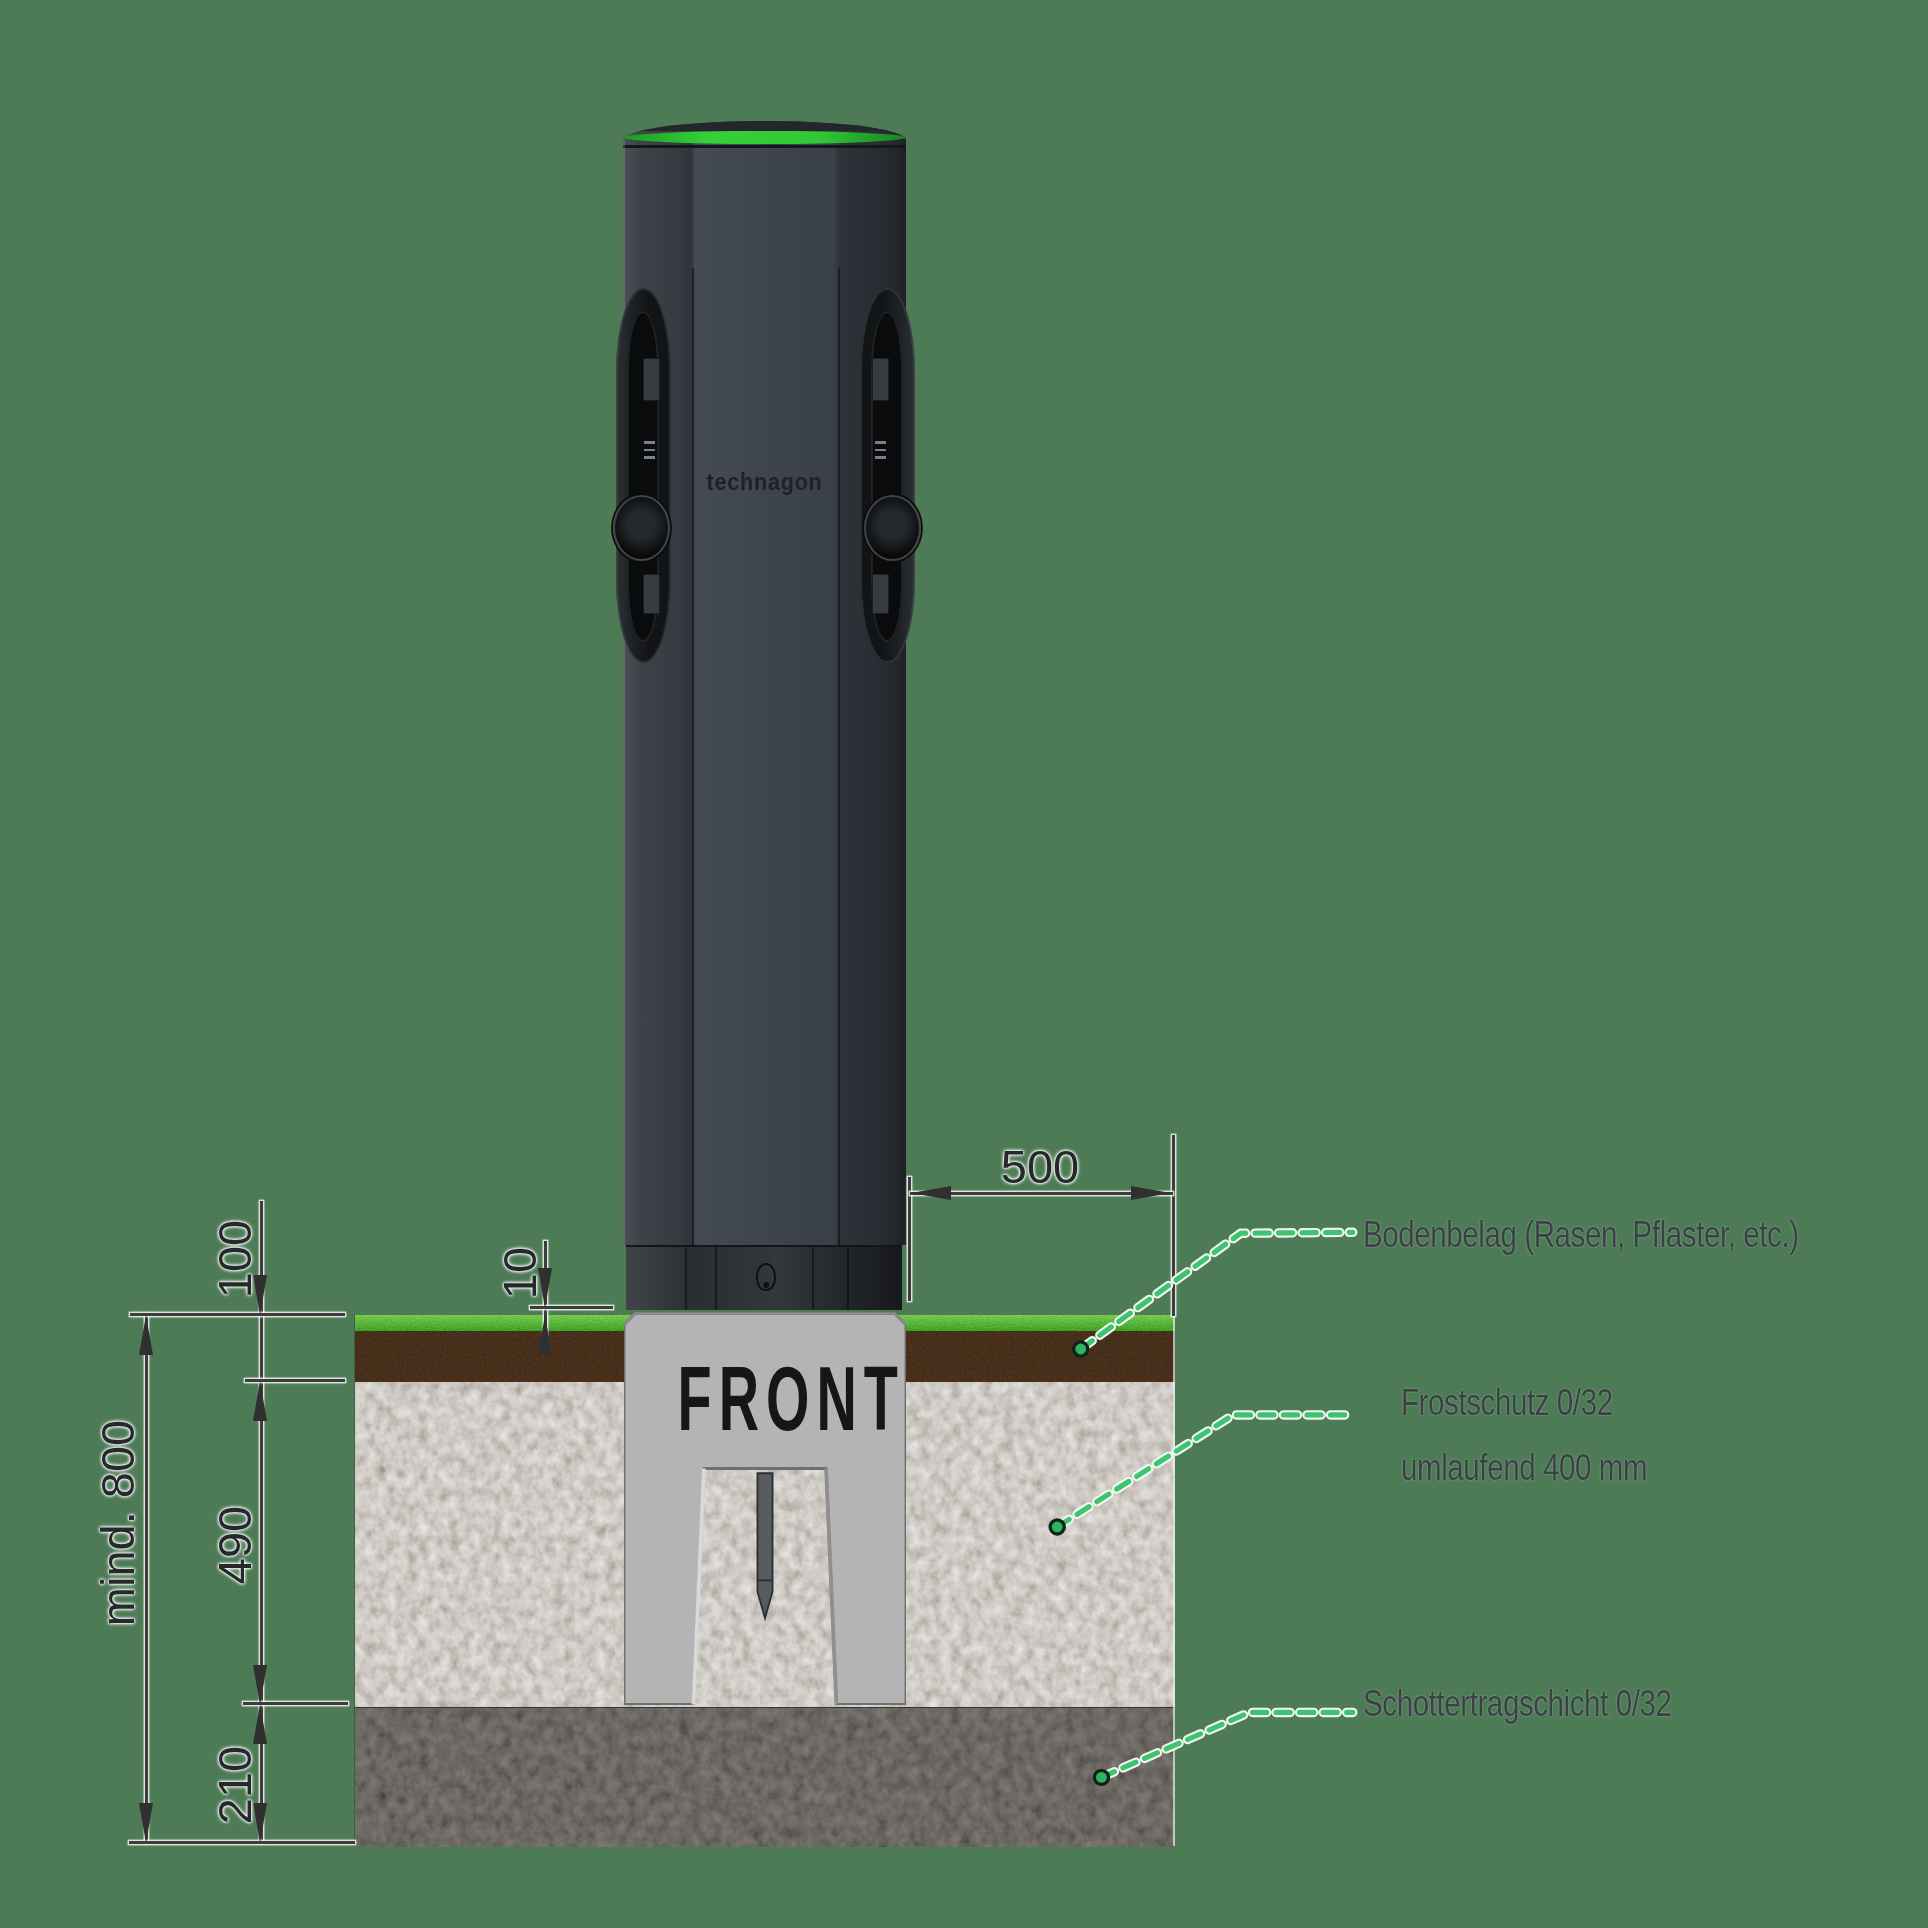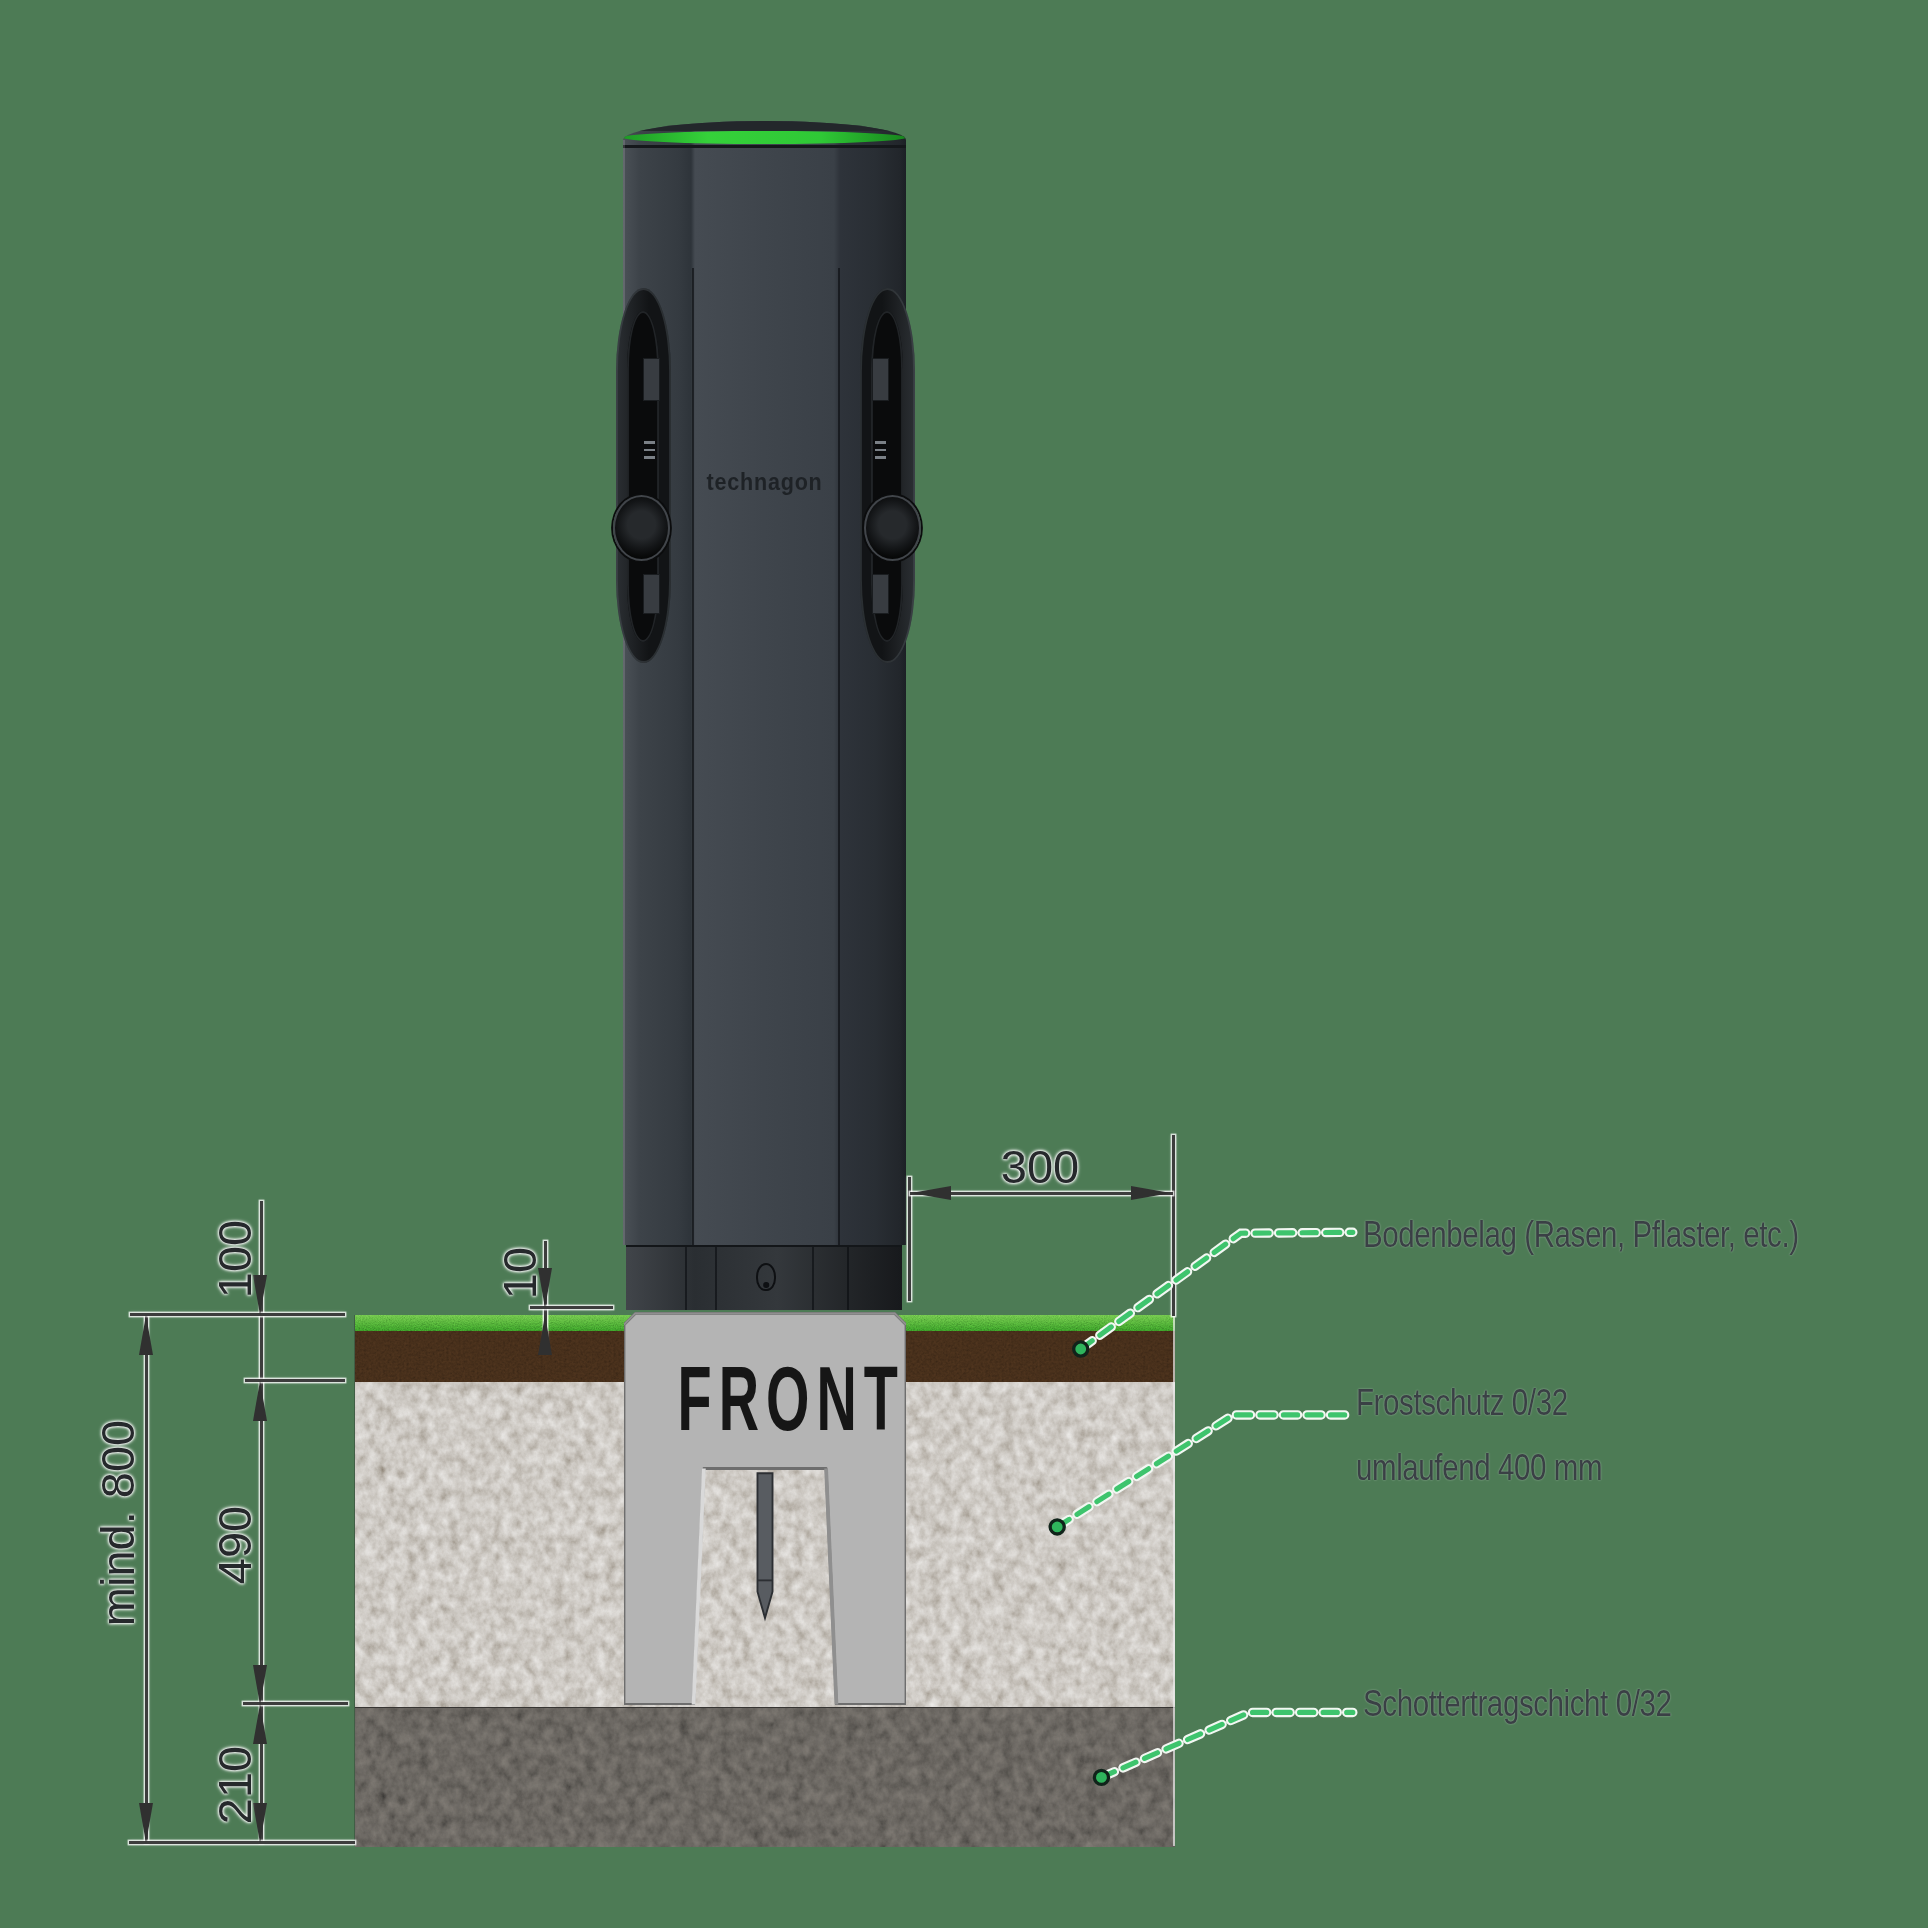--- a/index.html
+++ b/index.html
@@ -173,21 +173,21 @@
   <div class="ar a-dn" style="left:253px;top:1275px;"></div>
   <div class="ar a-up" style="left:253px;top:1381px;"></div>
   <div class="ar a-dn" style="left:253px;top:1665px;"></div>
   <div class="ar a-up" style="left:253px;top:1704px;"></div>
   <div class="ar a-dn" style="left:253px;top:1803px;"></div>
   <div class="ar a-dn" style="left:538px;top:1268px;"></div>
   <div class="ar a-up" style="left:538px;top:1315px;"></div>
   <div class="ar a-lf" style="left:911px;top:1186px;"></div>
   <div class="ar a-rt" style="left:1131px;top:1186px;"></div>
 
-  <div class="dimtxt hor" style="left:1040px;top:1166px;">300</div>
+  <div class="dimtxt hor" style="left:1040px;top:1166px;">500</div>
   <div class="dimtxt rot" style="left:234px;top:1259px;">100</div>
   <div class="dimtxt rot" style="left:519px;top:1273px;">10</div>
   <div class="dimtxt rot" style="left:234px;top:1545px;">490</div>
   <div class="dimtxt rot" style="left:234px;top:1785px;">210</div>
   <div class="dimtxt rot" style="left:117px;top:1523px;">mind. 800</div>
 
   <svg id="leaders" width="1928" height="1928" viewBox="0 0 2048 2048">
     <g fill="none" stroke-linecap="round">
       <polyline points="1148,1433 1318,1310 1437,1309" stroke="#f2f7f2" stroke-width="10" stroke-dasharray="15 10"></polyline>
       <polyline points="1148,1433 1318,1310 1437,1309" stroke="#3ec46d" stroke-width="5.5" stroke-dasharray="15 10"></polyline>
@@ -195,20 +195,20 @@
       <polyline points="1123,1622 1310,1503 1437,1503" stroke="#3ec46d" stroke-width="5.5" stroke-dasharray="15 10"></polyline>
       <polyline points="1170,1888 1327,1819 1437,1819" stroke="#f2f7f2" stroke-width="10" stroke-dasharray="15 10"></polyline>
       <polyline points="1170,1888 1327,1819 1437,1819" stroke="#3ec46d" stroke-width="5.5" stroke-dasharray="15 10"></polyline>
     </g>
     <circle cx="1148" cy="1433" r="7.5" fill="#2fb45c" stroke="#10231a" stroke-width="3.5"></circle>
     <circle cx="1123" cy="1622" r="7.5" fill="#2fb45c" stroke="#10231a" stroke-width="3.5"></circle>
     <circle cx="1170" cy="1888" r="7.5" fill="#2fb45c" stroke="#10231a" stroke-width="3.5"></circle>
   </svg>
 
   <div class="lbl" style="left:1363px;top:1235px;transform:translateY(-50%) scaleX(.82);">Bodenbelag (Rasen, Pflaster, etc.)</div>
-  <div class="abs" style="left:1356px;top:1382px;">
+  <div class="abs" style="left:1401px;top:1382px;">
     <div class="lbl" style="position:static;display:block;">Frostschutz 0/32</div>
     <div class="lbl" style="position:static;display:block;margin-top:22.6px;">umlaufend 400 mm</div>
   </div>
   <div class="lbl" style="left:1363px;top:1704px;transform:translateY(-50%) scaleX(.82);">Schottertragschicht 0/32</div>
 
 </div>
 
 
 </body></html>

